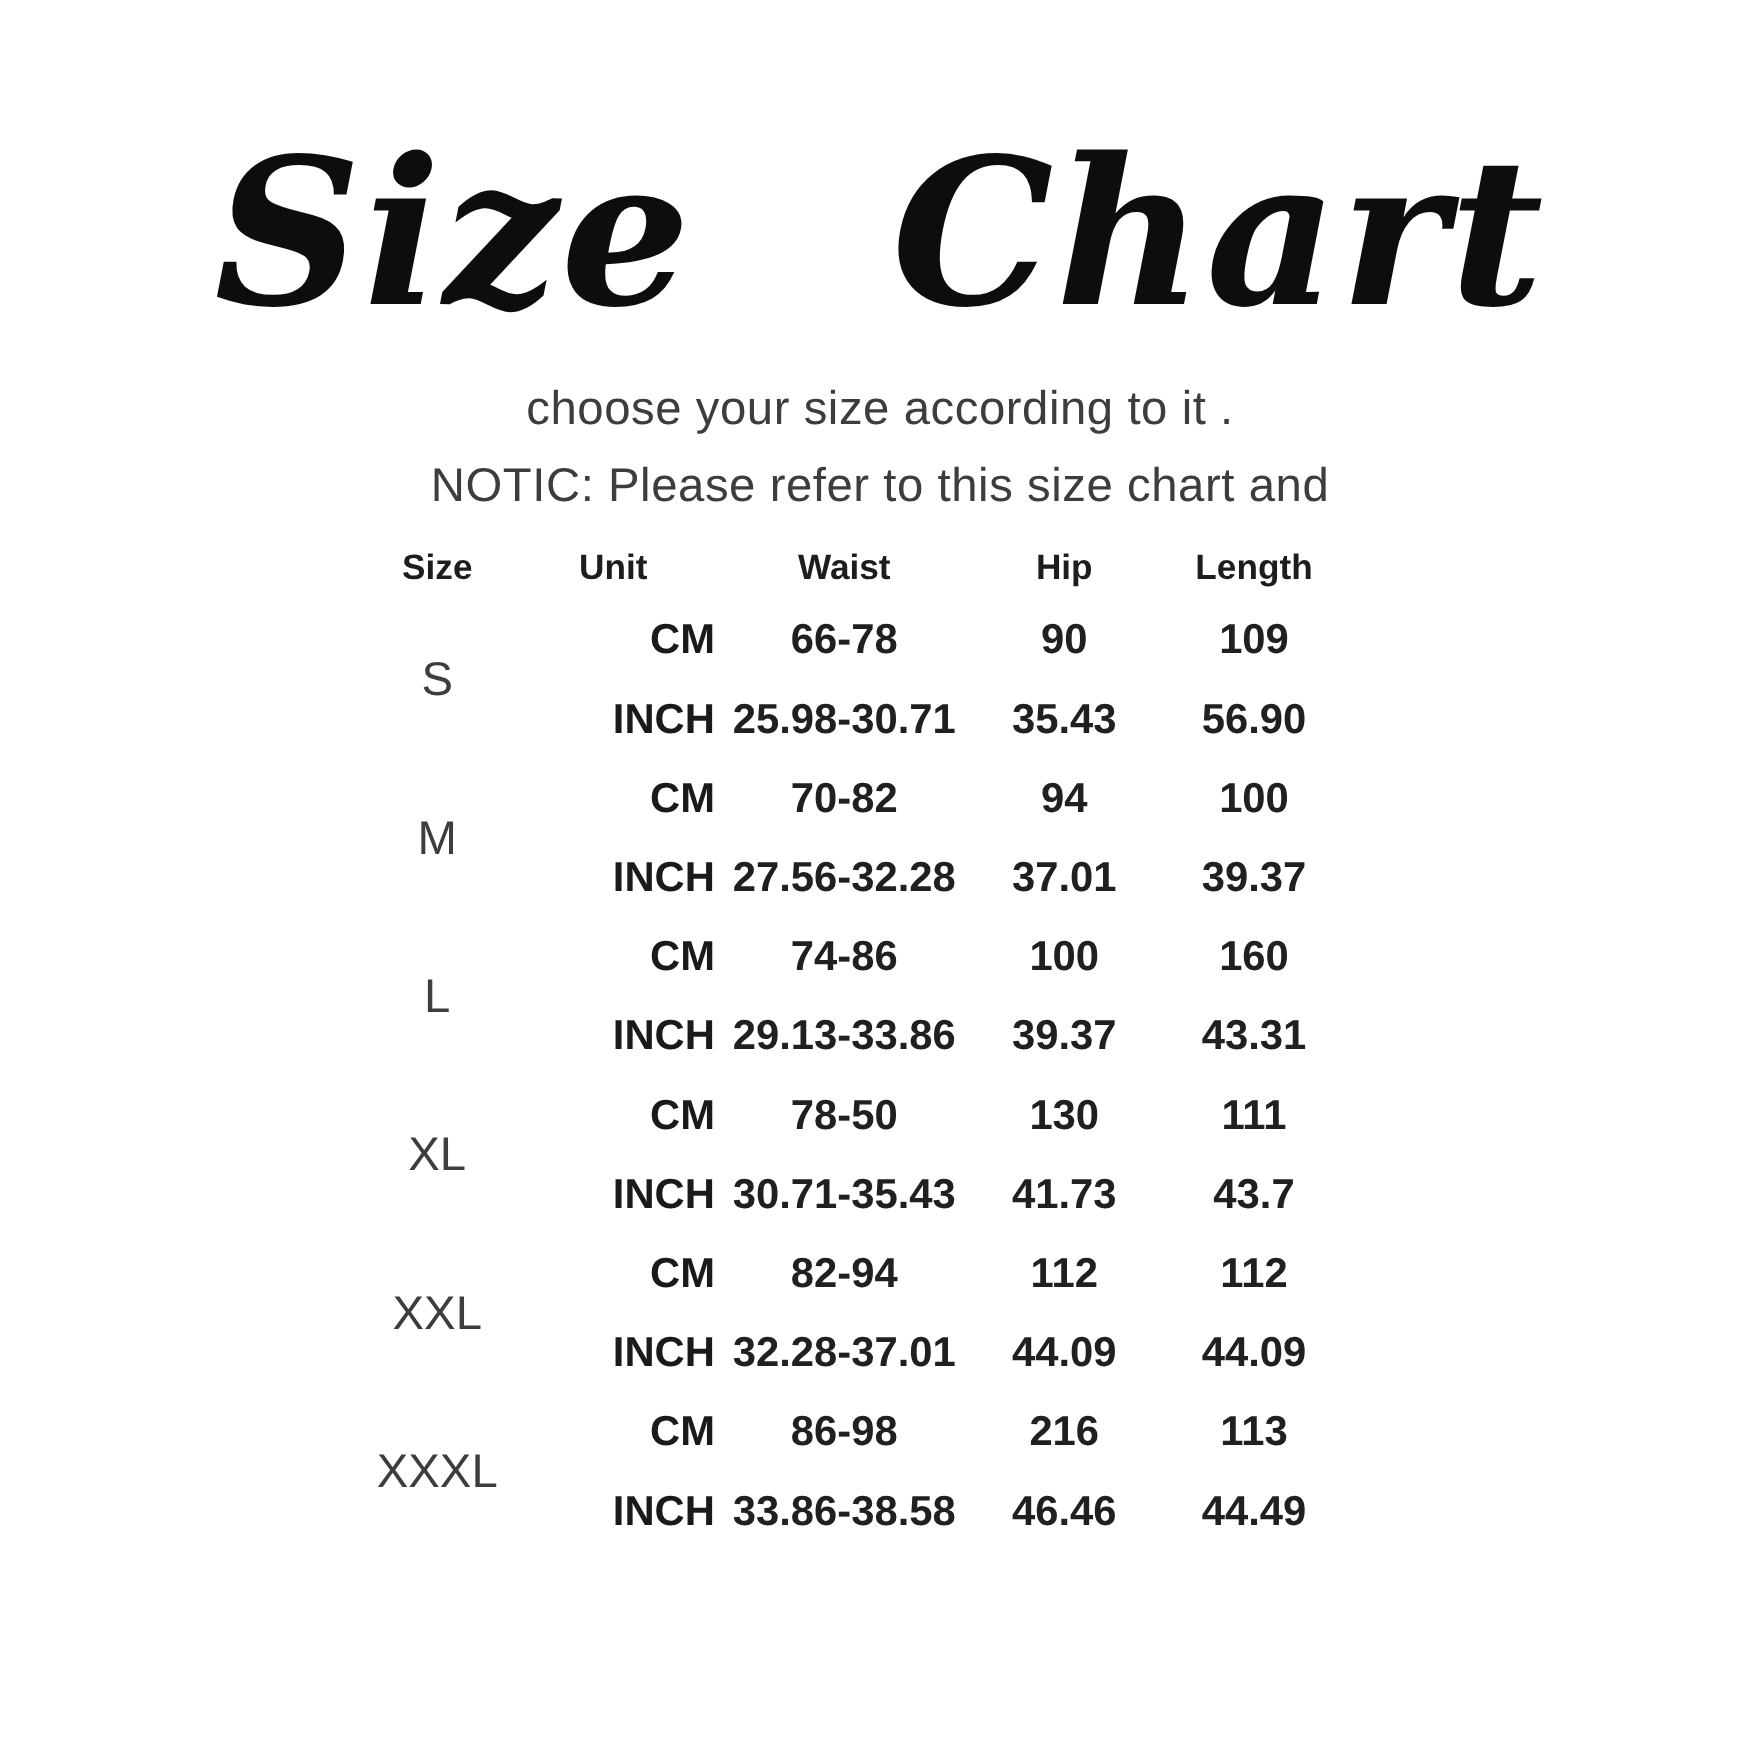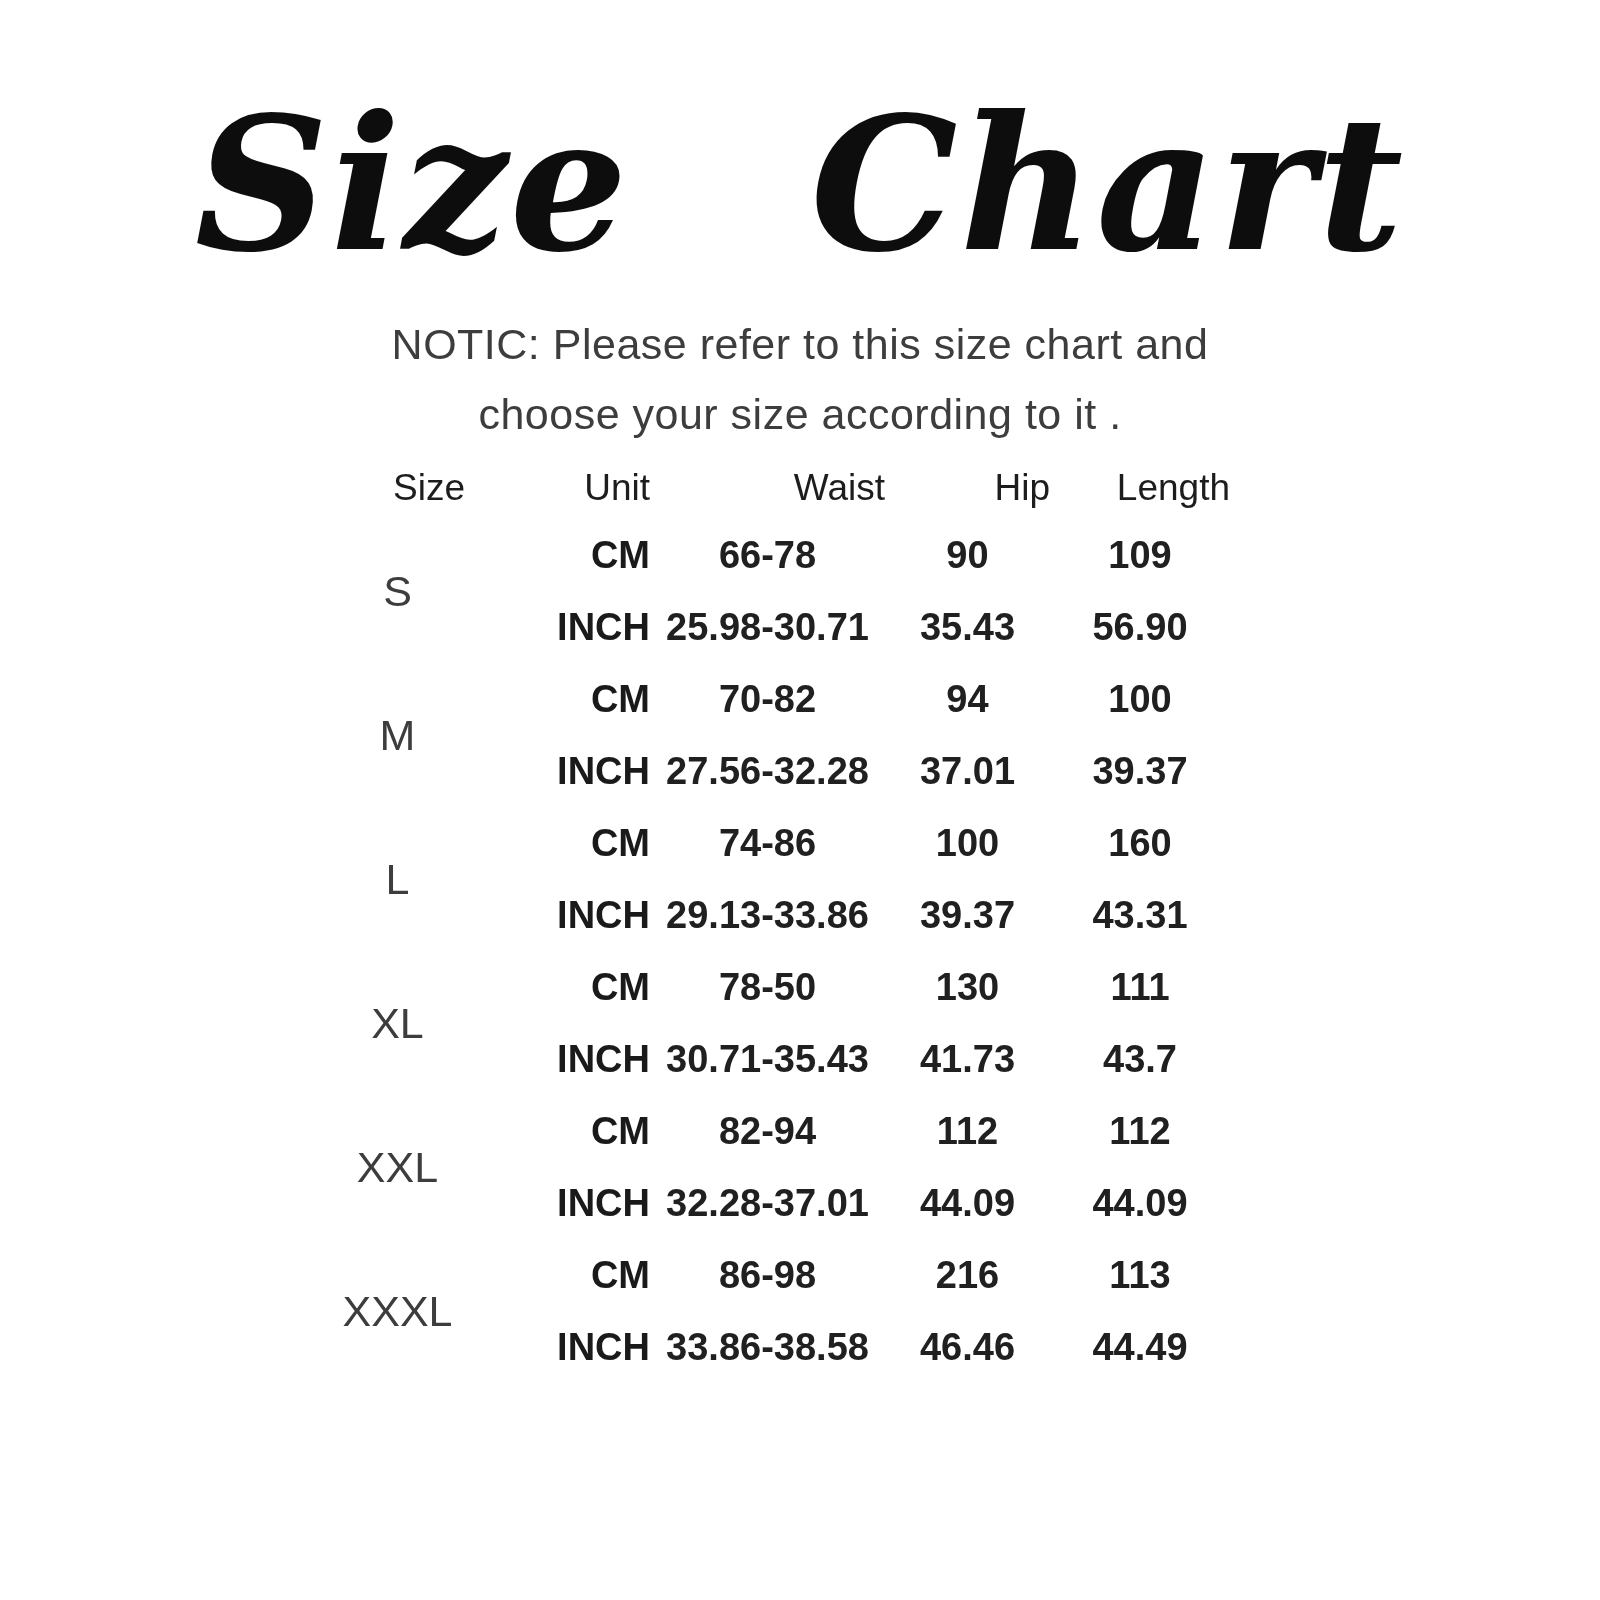--- a/index.html
+++ b/index.html
@@ -8,21 +8,21 @@
     background: #ffffff;
   }
   .page {
     position: relative;
     width: 1600px;
     height: 1600px;
     background: #ffffff;
     overflow: hidden;
     font-family: "Liberation Sans", sans-serif;
     box-sizing: border-box;
-    padding-top: 69px;
+    padding-top: 96px;
   }
   .title {
     text-align: center;
     font-family: "DejaVu Serif", serif;
     font-style: italic;
     font-weight: bold;
     font-size: 185px;
     line-height: 230px;
     color: #0d0d0d;
     word-spacing: 0.62em;
@@ -57,24 +57,23 @@
   table.size-table col.c-hip    { width: 165px; }
   table.size-table col.c-length { width: 180px; }
   table.size-table th, table.size-table td {
     text-align: center;
     vertical-align: middle;
     padding: 0;
     border: none;
   }
   table.size-table thead th {
     height: 62px;
-    font-size: 37px;
-    font-weight: 400;
+    font-size: 32px;
+    font-weight: 700;
     color: #1d1d1d;
-    text-align: right;
   }
   table.size-table tbody td {
     height: 72px;
     font-size: 38px;
     font-weight: 700;
     color: #202020;
   }
   table.size-table td.size-label {
     font-size: 43px;
     font-weight: 400;
@@ -88,22 +87,22 @@
   }
 </style>
 </head>
 <body>
 
 <div class="page">
 
   <div class="title">Size Chart</div>
 
   <div class="notice">
+    <div>choose your size according to it .</div>
     <div>NOTIC: Please refer to this size chart and</div>
-    <div>choose your size according to it .</div>
   </div>
 
 
   <table class="size-table">
     <colgroup>
       <col class="c-size">
         <col class="c-unit">
         <col class="c-waist">
         <col class="c-hip">
         <col class="c-length">

